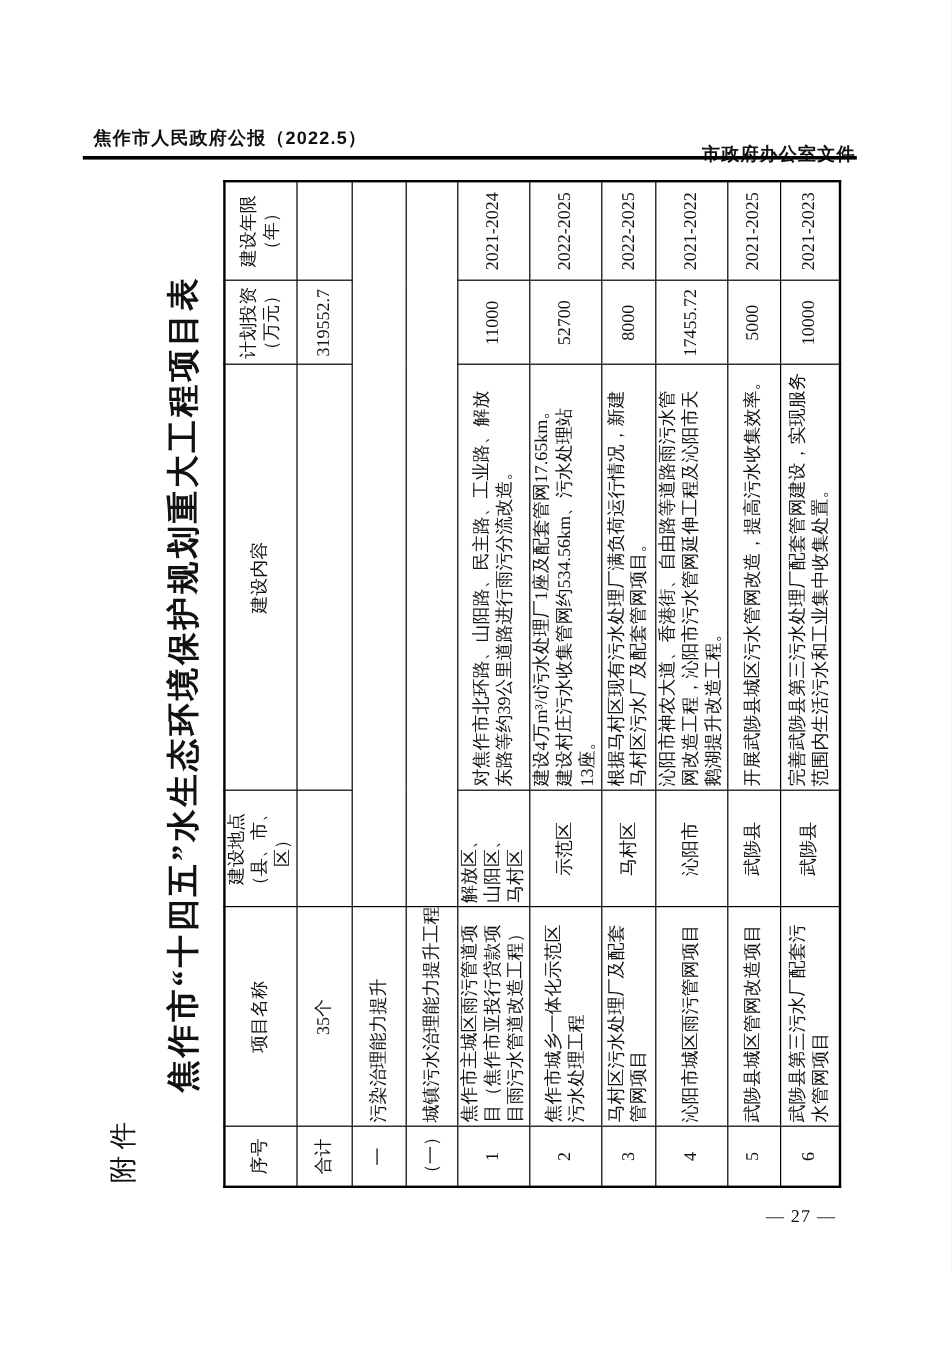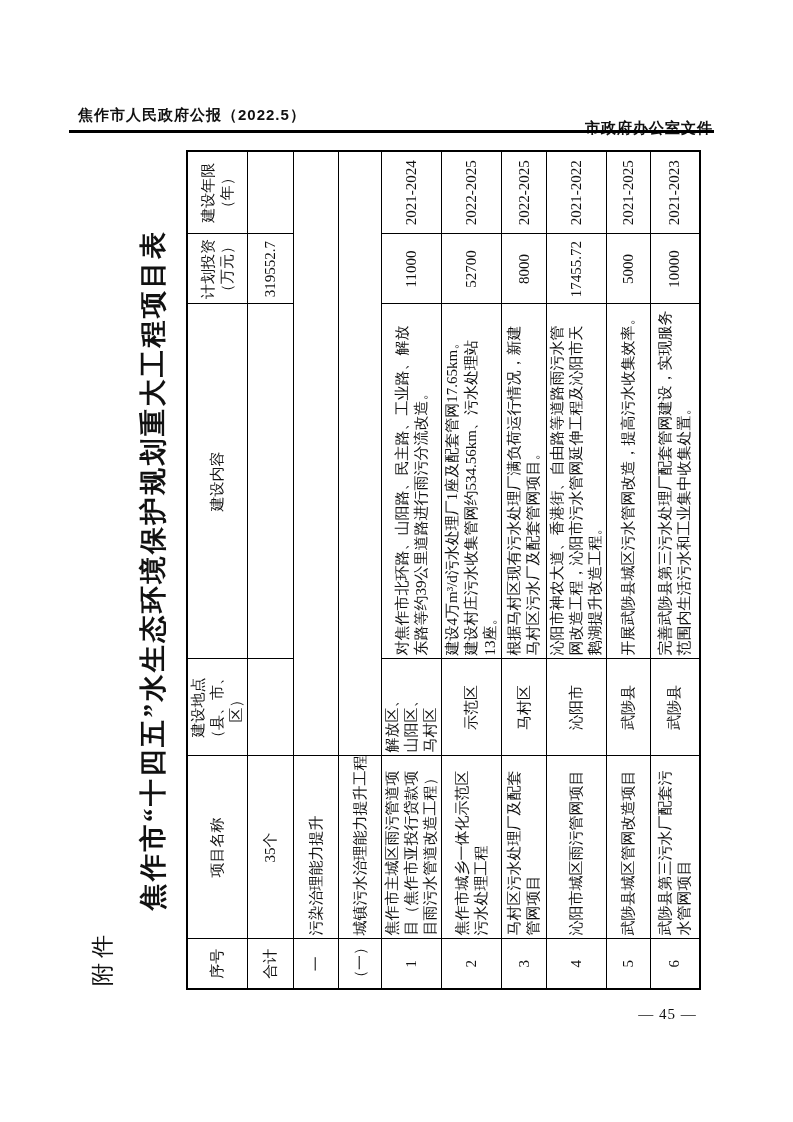--- a/index.html
+++ b/index.html
@@ -184,14 +184,14 @@
           <td class="c">武陟县</td>
           <td class="pre">完善武陟县第三污水处理厂配套管网建设，实现服务
 范围内生活污水和工业集中收集处置。</td>
           <td class="num">10000</td>
           <td class="c">2021-2023</td>
         </tr>
       </tbody>
     </table>
   </div>
 
-  <div class="pageno">— 45 —</div>
+  <div class="pageno">— 27 —</div>
 </div>
 
 </body></html>

